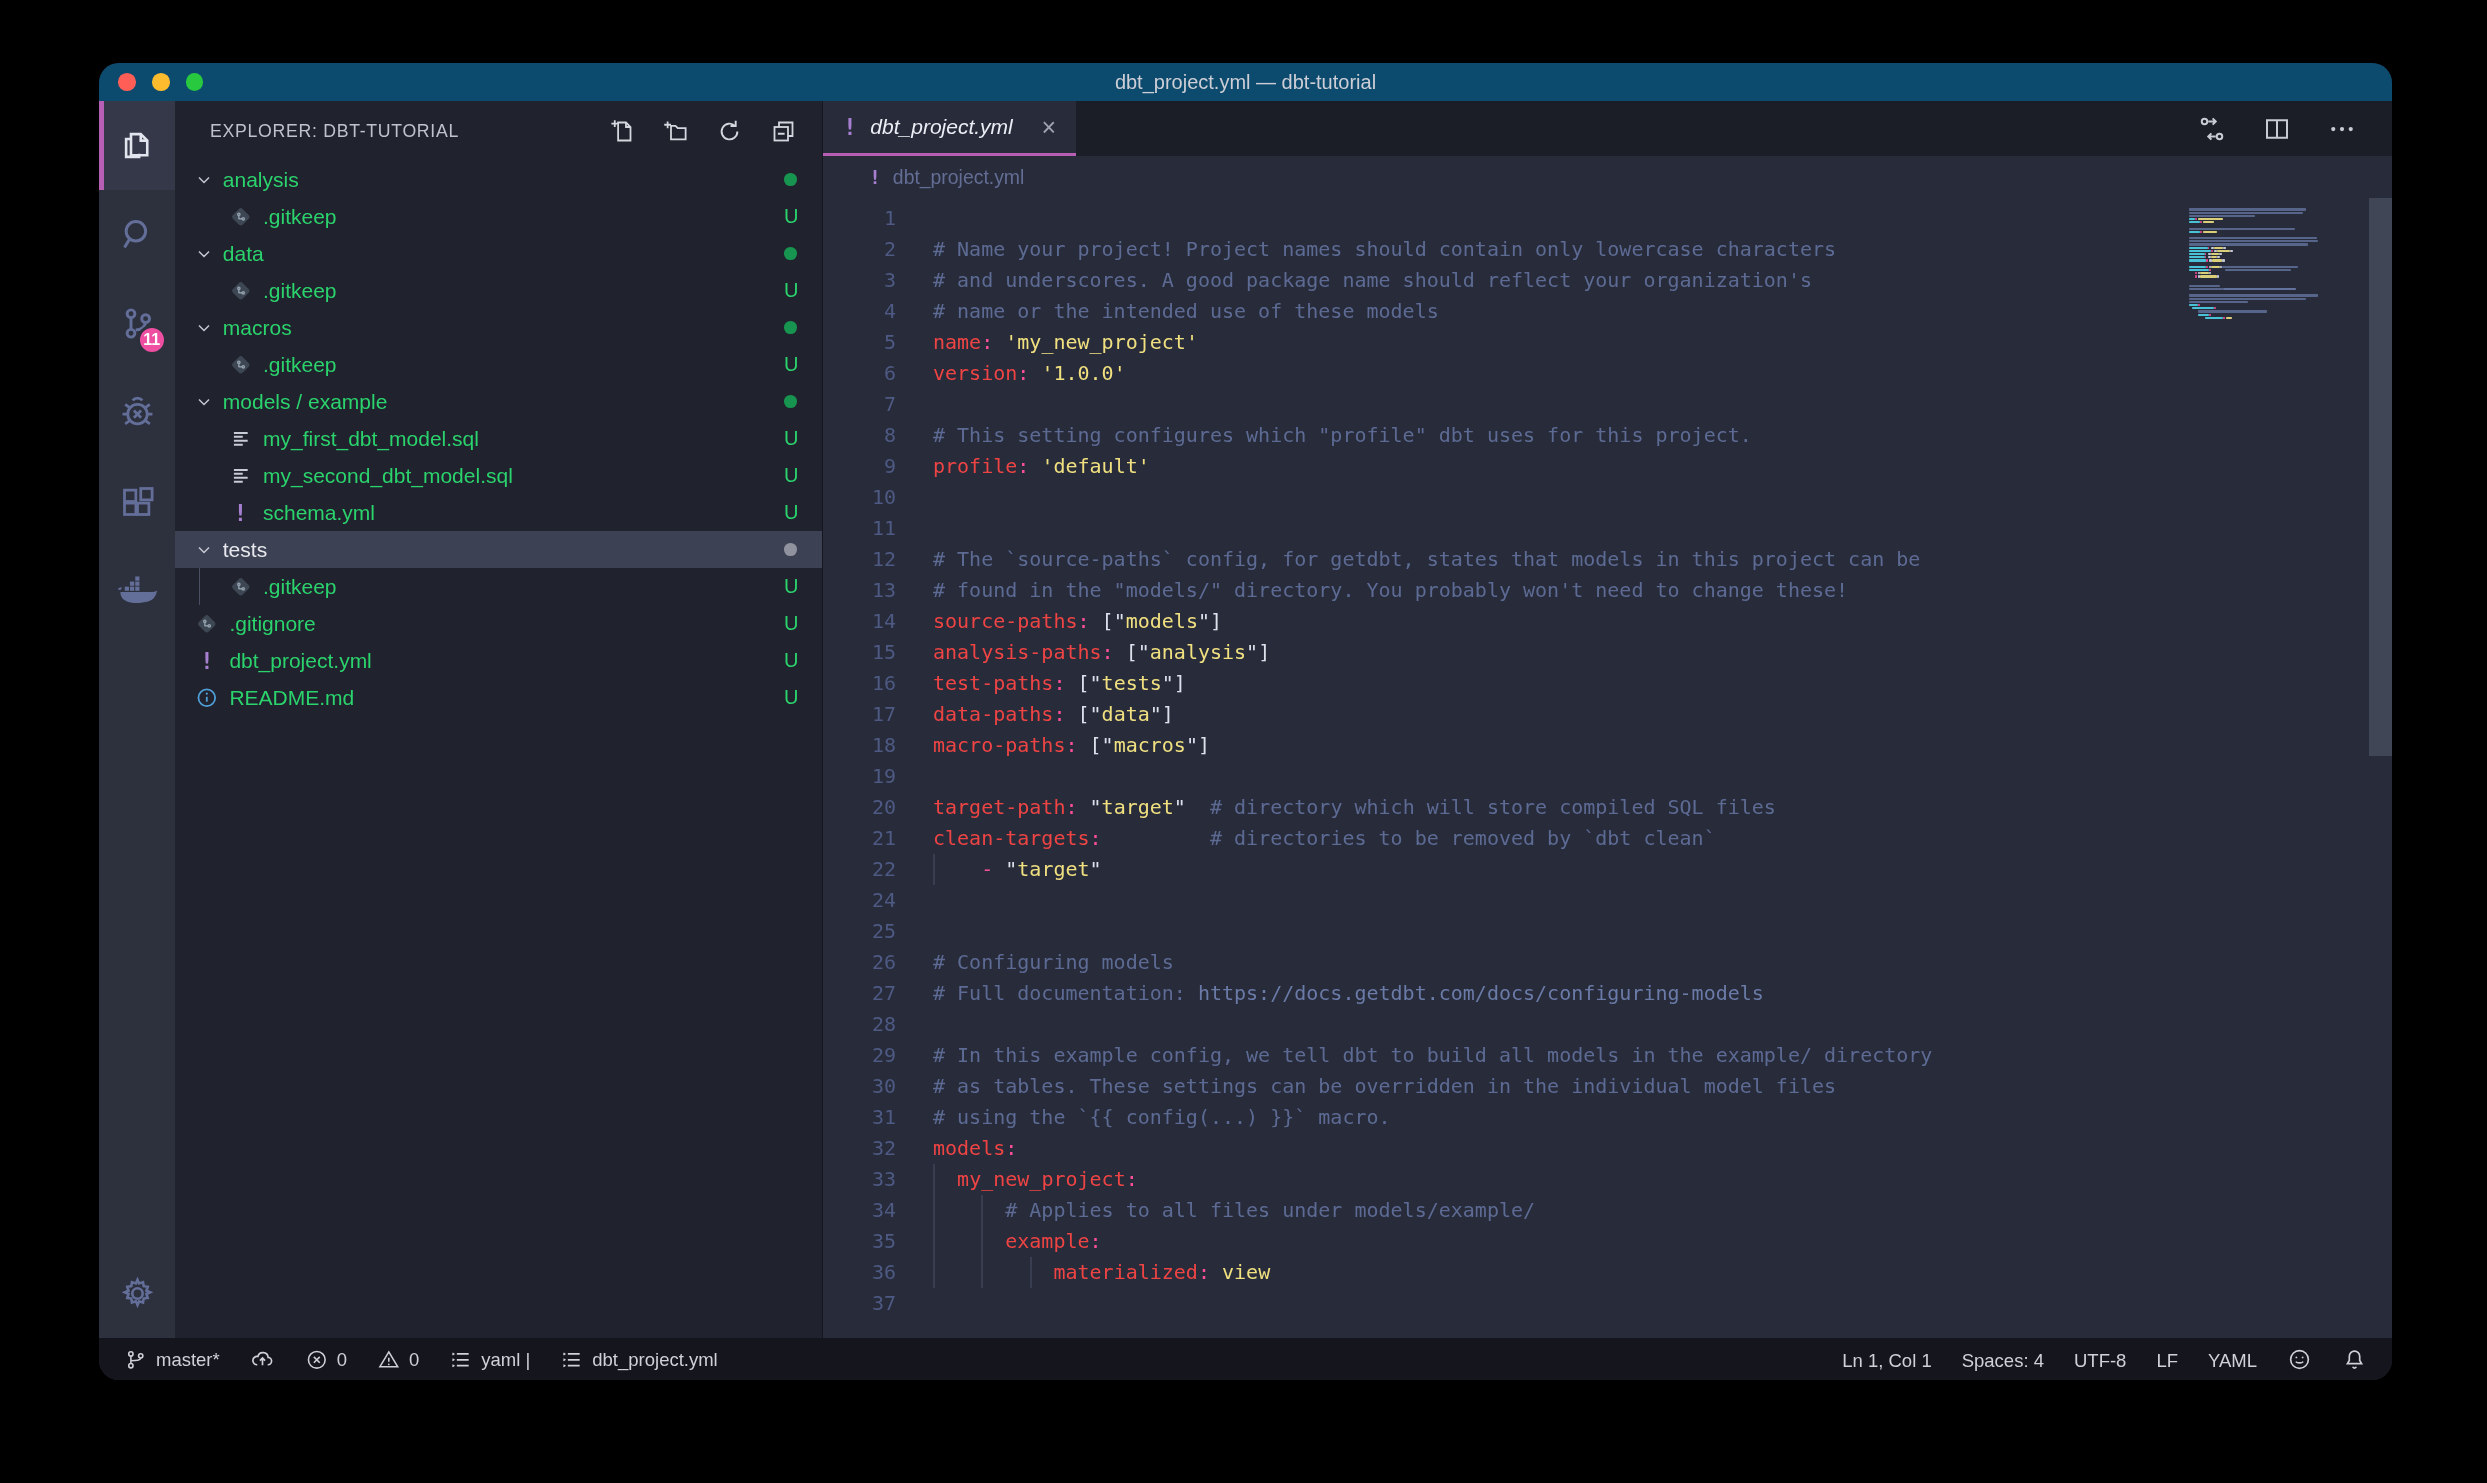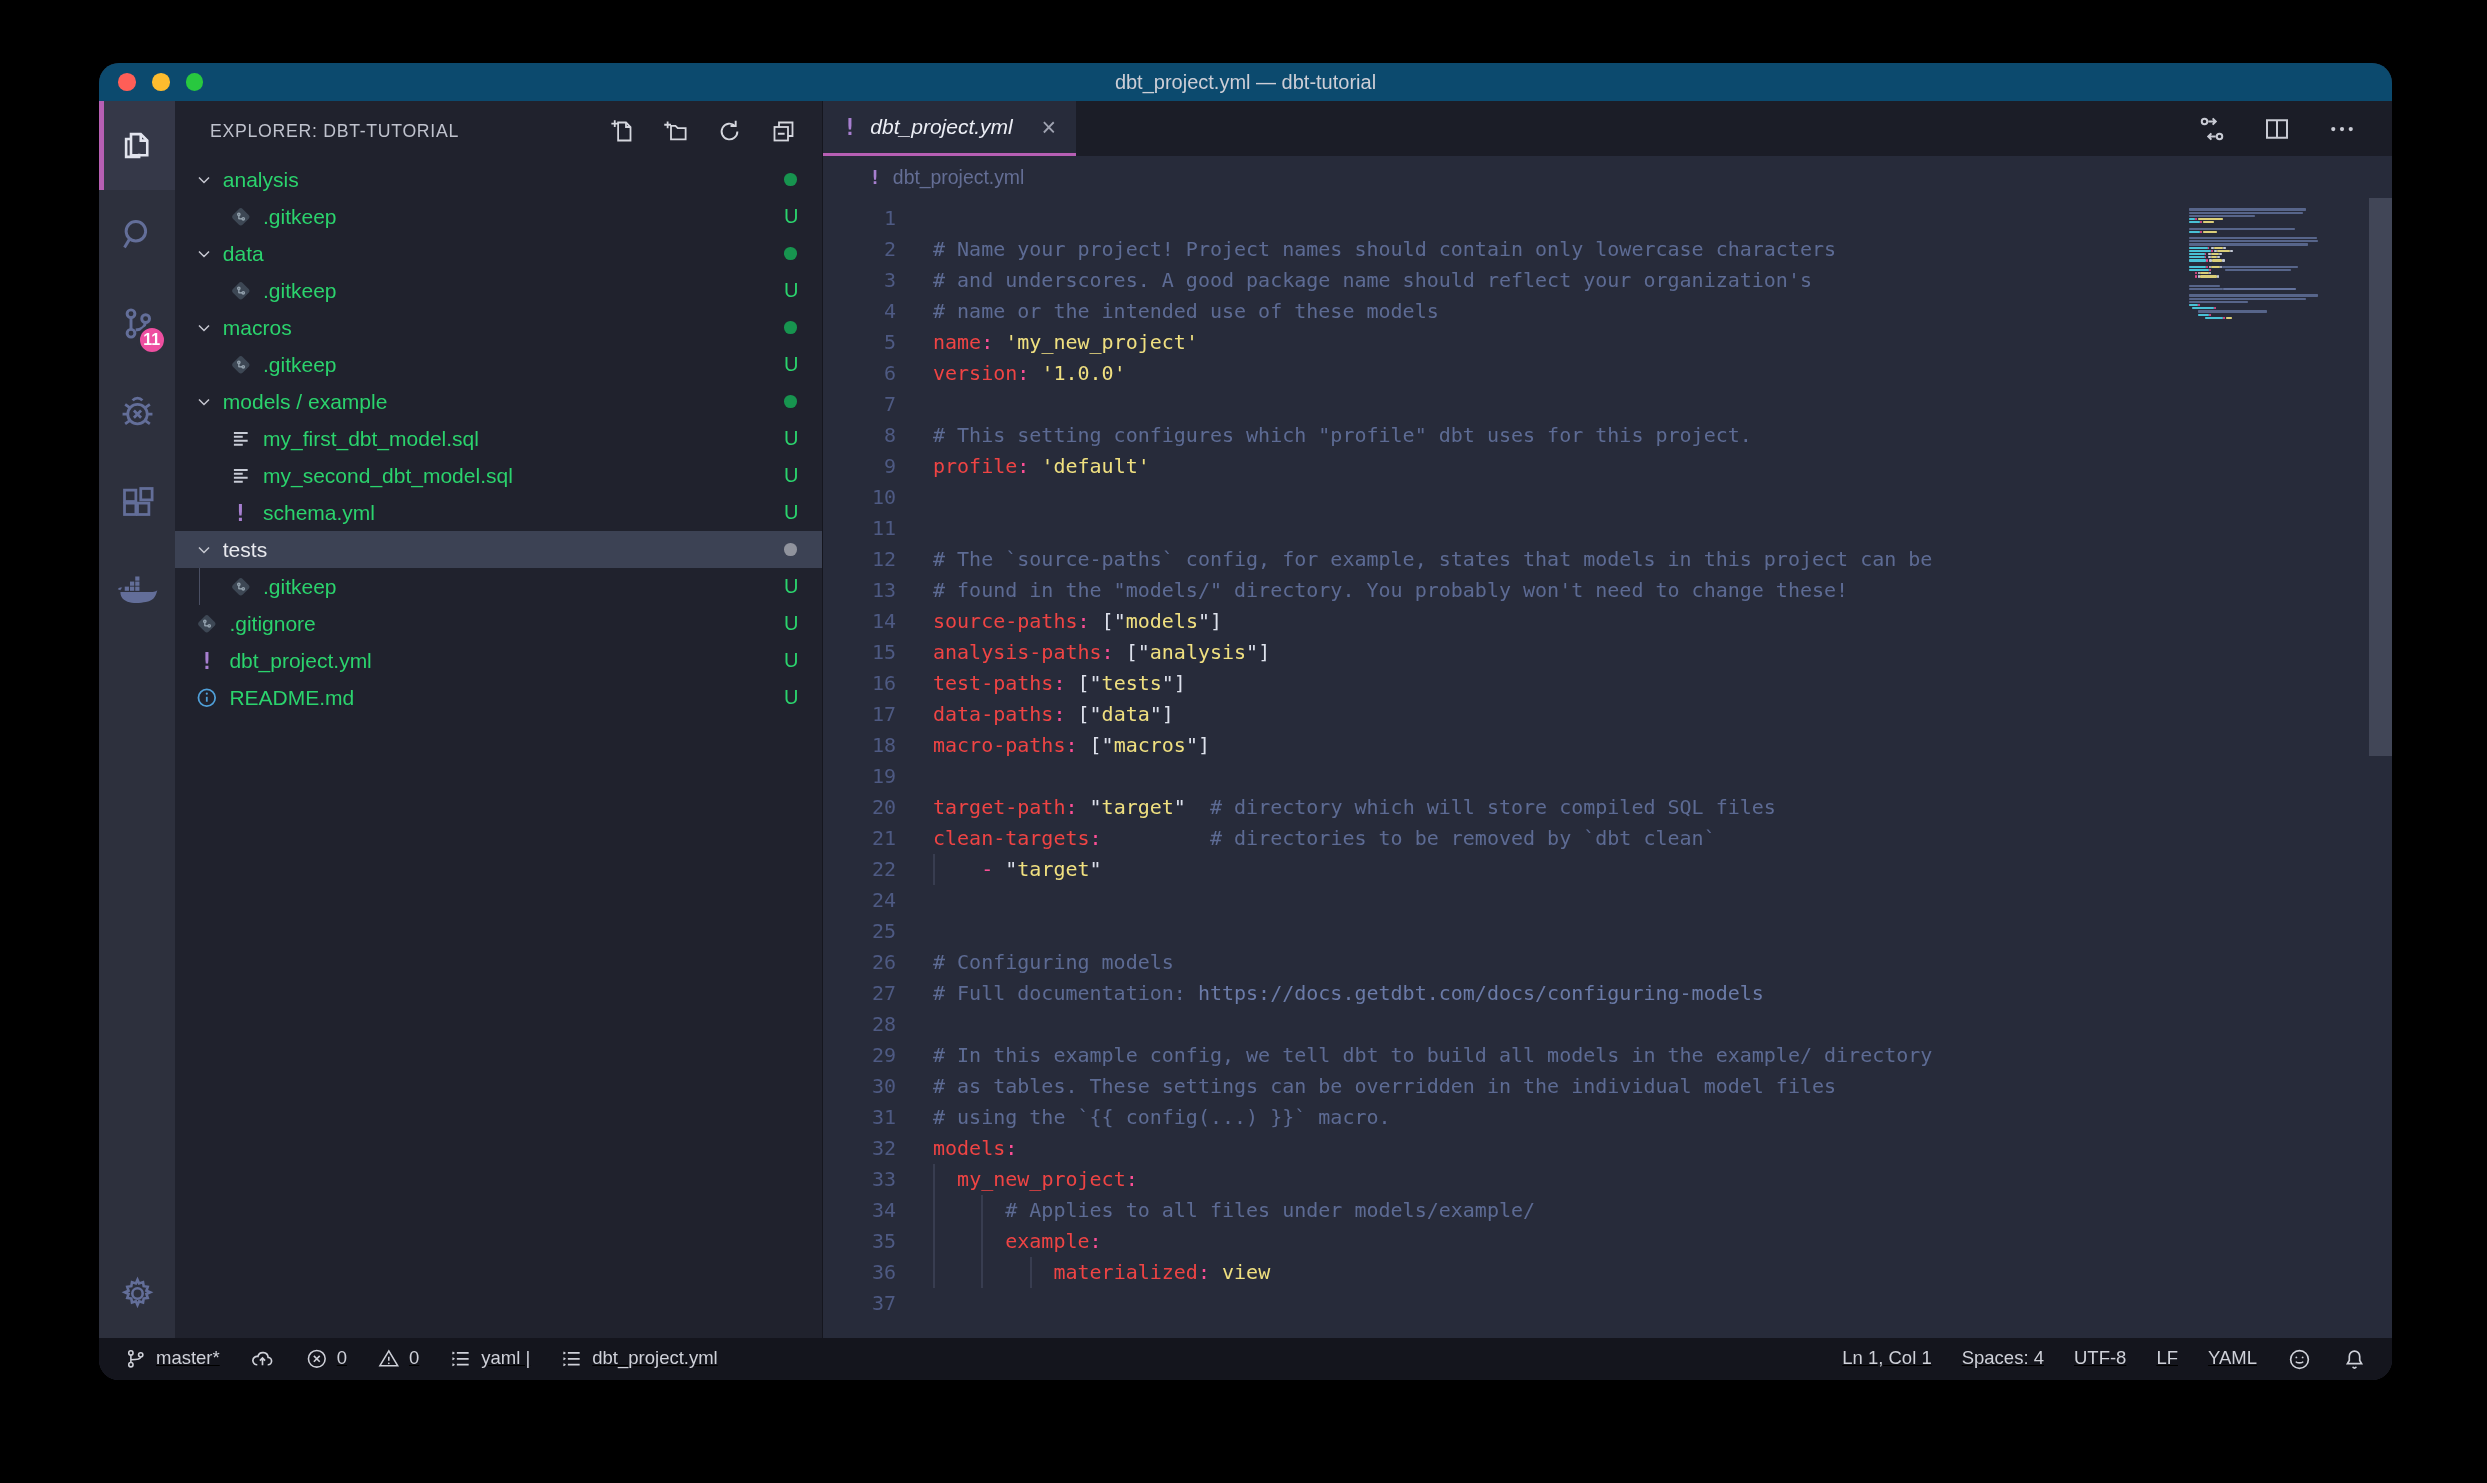--- a/index.html
+++ b/index.html
@@ -70,21 +70,21 @@
   .tk-u{color:#6b7ba8; text-underline-offset:5px;}
 
   .minimap { position:absolute; left:1366px; top:6.7px; width:181px; }
   .mm-line { height:3.2px; position:relative; }
   .mm-seg { position:absolute; top:0.5px; height:2.2px; border-radius:0.8px; opacity:.9; }
   .vscroll { position:absolute; right:0; top:0; width:23px; height:558px; background:rgba(125,132,155,.30); }
 
   
   .statusbar { height:42px; background:#14151d; flex:0 0 auto; display:flex; align-items:center;
                justify-content:space-between; padding:0 25px; }
-  .sb-group { display:flex; align-items:flex-start; gap:30px;text-decoration:underline; }
+  .sb-group { display:flex; align-items:flex-end; gap:30px; }
   .sb-item { display:flex; align-items:center; gap:8.4px; color:#cfd1d9; font-size:18.5px; white-space:nowrap; }
 
   svg { display:block; }
 </style>
 </head>
 <body>
 
 <div class="window">
 
   <div class="titlebar">
@@ -411,21 +411,21 @@
             <div class="cline"><span class="ln">2</span><span class="tk-c"># Name your project! Project names should contain only lowercase characters</span></div>
             <div class="cline"><span class="ln">3</span><span class="tk-c"># and underscores. A good package name should reflect your organization's</span></div>
             <div class="cline"><span class="ln">4</span><span class="tk-c"># name or the intended use of these models</span></div>
             <div class="cline"><span class="ln">5</span><span class="tk-k">name</span><span class="tk-p">:</span><span class="tk-w"> </span><span class="tk-s">'my_new_project'</span></div>
             <div class="cline"><span class="ln">6</span><span class="tk-k">version</span><span class="tk-p">:</span><span class="tk-w"> </span><span class="tk-s">'1.0.0'</span></div>
             <div class="cline"><span class="ln">7</span></div>
             <div class="cline"><span class="ln">8</span><span class="tk-c"># This setting configures which "profile" dbt uses for this project.</span></div>
             <div class="cline"><span class="ln">9</span><span class="tk-k">profile</span><span class="tk-p">:</span><span class="tk-w"> </span><span class="tk-s">'default'</span></div>
             <div class="cline"><span class="ln">10</span></div>
             <div class="cline"><span class="ln">11</span></div>
-            <div class="cline"><span class="ln">12</span><span class="tk-c"># The `source-paths` config, for example, states that models in this project can be</span></div>
+            <div class="cline"><span class="ln">12</span><span class="tk-c"># The `source-paths` config, for getdbt, states that models in this project can be</span></div>
             <div class="cline"><span class="ln">13</span><span class="tk-c"># found in the "models/" directory. You probably won't need to change these!</span></div>
             <div class="cline"><span class="ln">14</span><span class="tk-k">source-paths</span><span class="tk-p">:</span><span class="tk-w"> </span><span class="tk-w">["</span><span class="tk-s">models</span><span class="tk-w">"]</span></div>
             <div class="cline"><span class="ln">15</span><span class="tk-k">analysis-paths</span><span class="tk-p">:</span><span class="tk-w"> </span><span class="tk-w">["</span><span class="tk-s">analysis</span><span class="tk-w">"]</span></div>
             <div class="cline"><span class="ln">16</span><span class="tk-k">test-paths</span><span class="tk-p">:</span><span class="tk-w"> </span><span class="tk-w">["</span><span class="tk-s">tests</span><span class="tk-w">"]</span></div>
             <div class="cline"><span class="ln">17</span><span class="tk-k">data-paths</span><span class="tk-p">:</span><span class="tk-w"> </span><span class="tk-w">["</span><span class="tk-s">data</span><span class="tk-w">"]</span></div>
             <div class="cline"><span class="ln">18</span><span class="tk-k">macro-paths</span><span class="tk-p">:</span><span class="tk-w"> </span><span class="tk-w">["</span><span class="tk-s">macros</span><span class="tk-w">"]</span></div>
             <div class="cline"><span class="ln">19</span></div>
             <div class="cline"><span class="ln">20</span><span class="tk-k">target-path</span><span class="tk-p">:</span><span class="tk-w"> </span><span class="tk-w">"</span><span class="tk-s">target</span><span class="tk-w">"</span><span class="tk-c">  # directory which will store compiled SQL files</span></div>
             <div class="cline"><span class="ln">21</span><span class="tk-k">clean-targets</span><span class="tk-p">:</span><span class="tk-w">         </span><span class="tk-c"># directories to be removed by `dbt clean`</span></div>
             <div class="cline"><span class="ln">22</span><span class="iguide" style="left: 110px;"></span><span class="tk-w">    </span><span class="tk-p">-</span><span class="tk-w"> </span><span class="tk-w">"</span><span class="tk-s">target</span><span class="tk-w">"</span></div>

